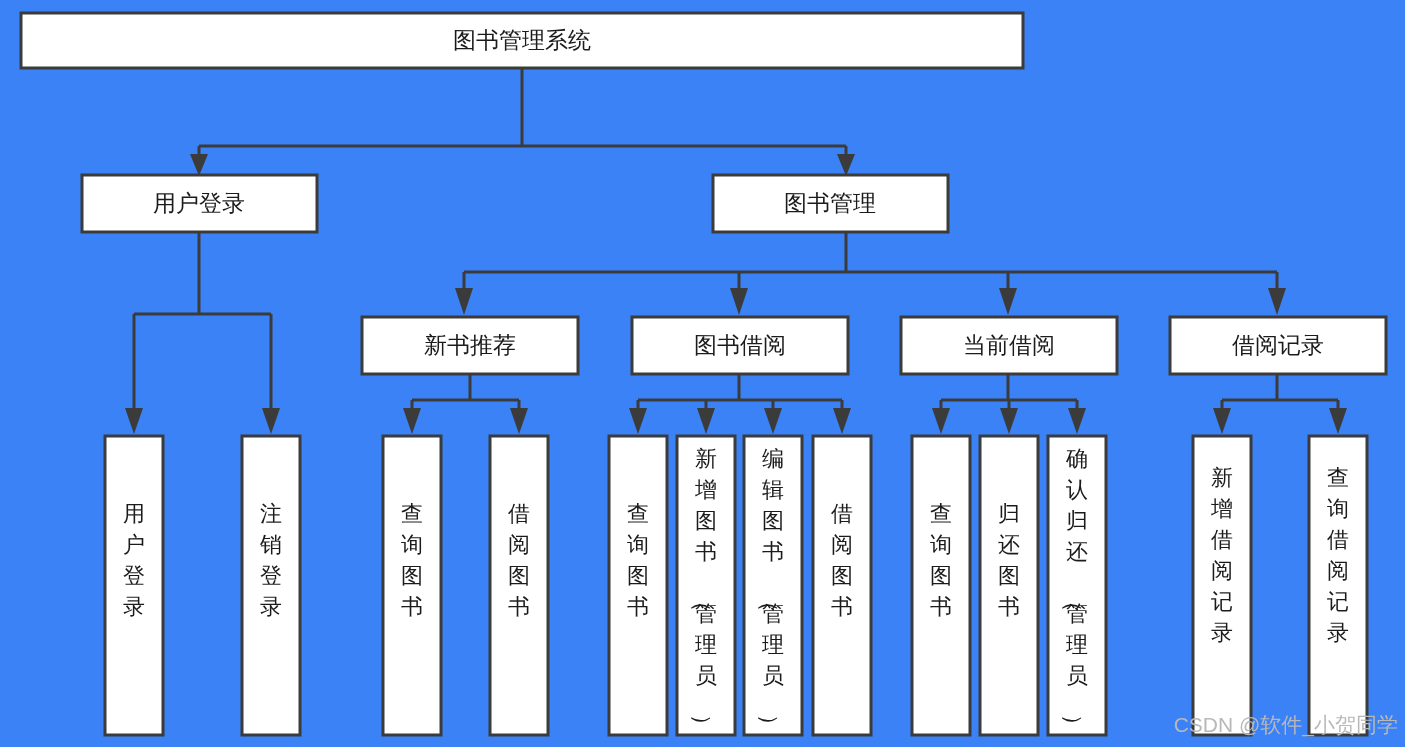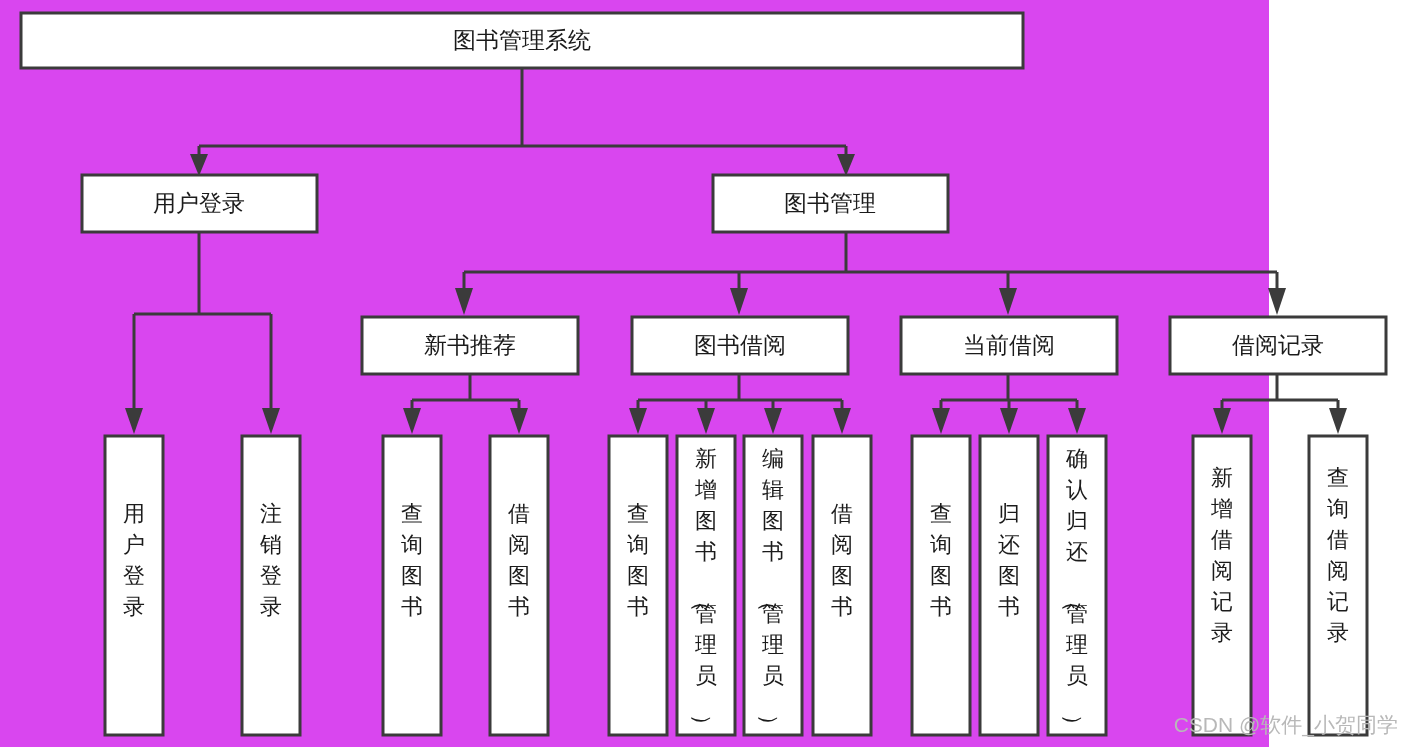--- a/index.html
+++ b/index.html
@@ -9,23 +9,23 @@
     background: #ffffff;
   }
   body {
     width: 1405px;
     height: 747px;
     font-family: "Liberation Sans", "DejaVu Sans", sans-serif;
     overflow: hidden;
   }
   #diagram-root {
     position: relative;
-    width: 1269px;
+    width: 1405px;
     height: 747px;
-    background: #d946ef;
+    background: #3b82f6;
   }
   svg.tree-canvas {
     position: absolute;
     left: 0;
     top: 0;
     width: 1405px;
     height: 747px;
     display: block;
   }
   .node-box {

